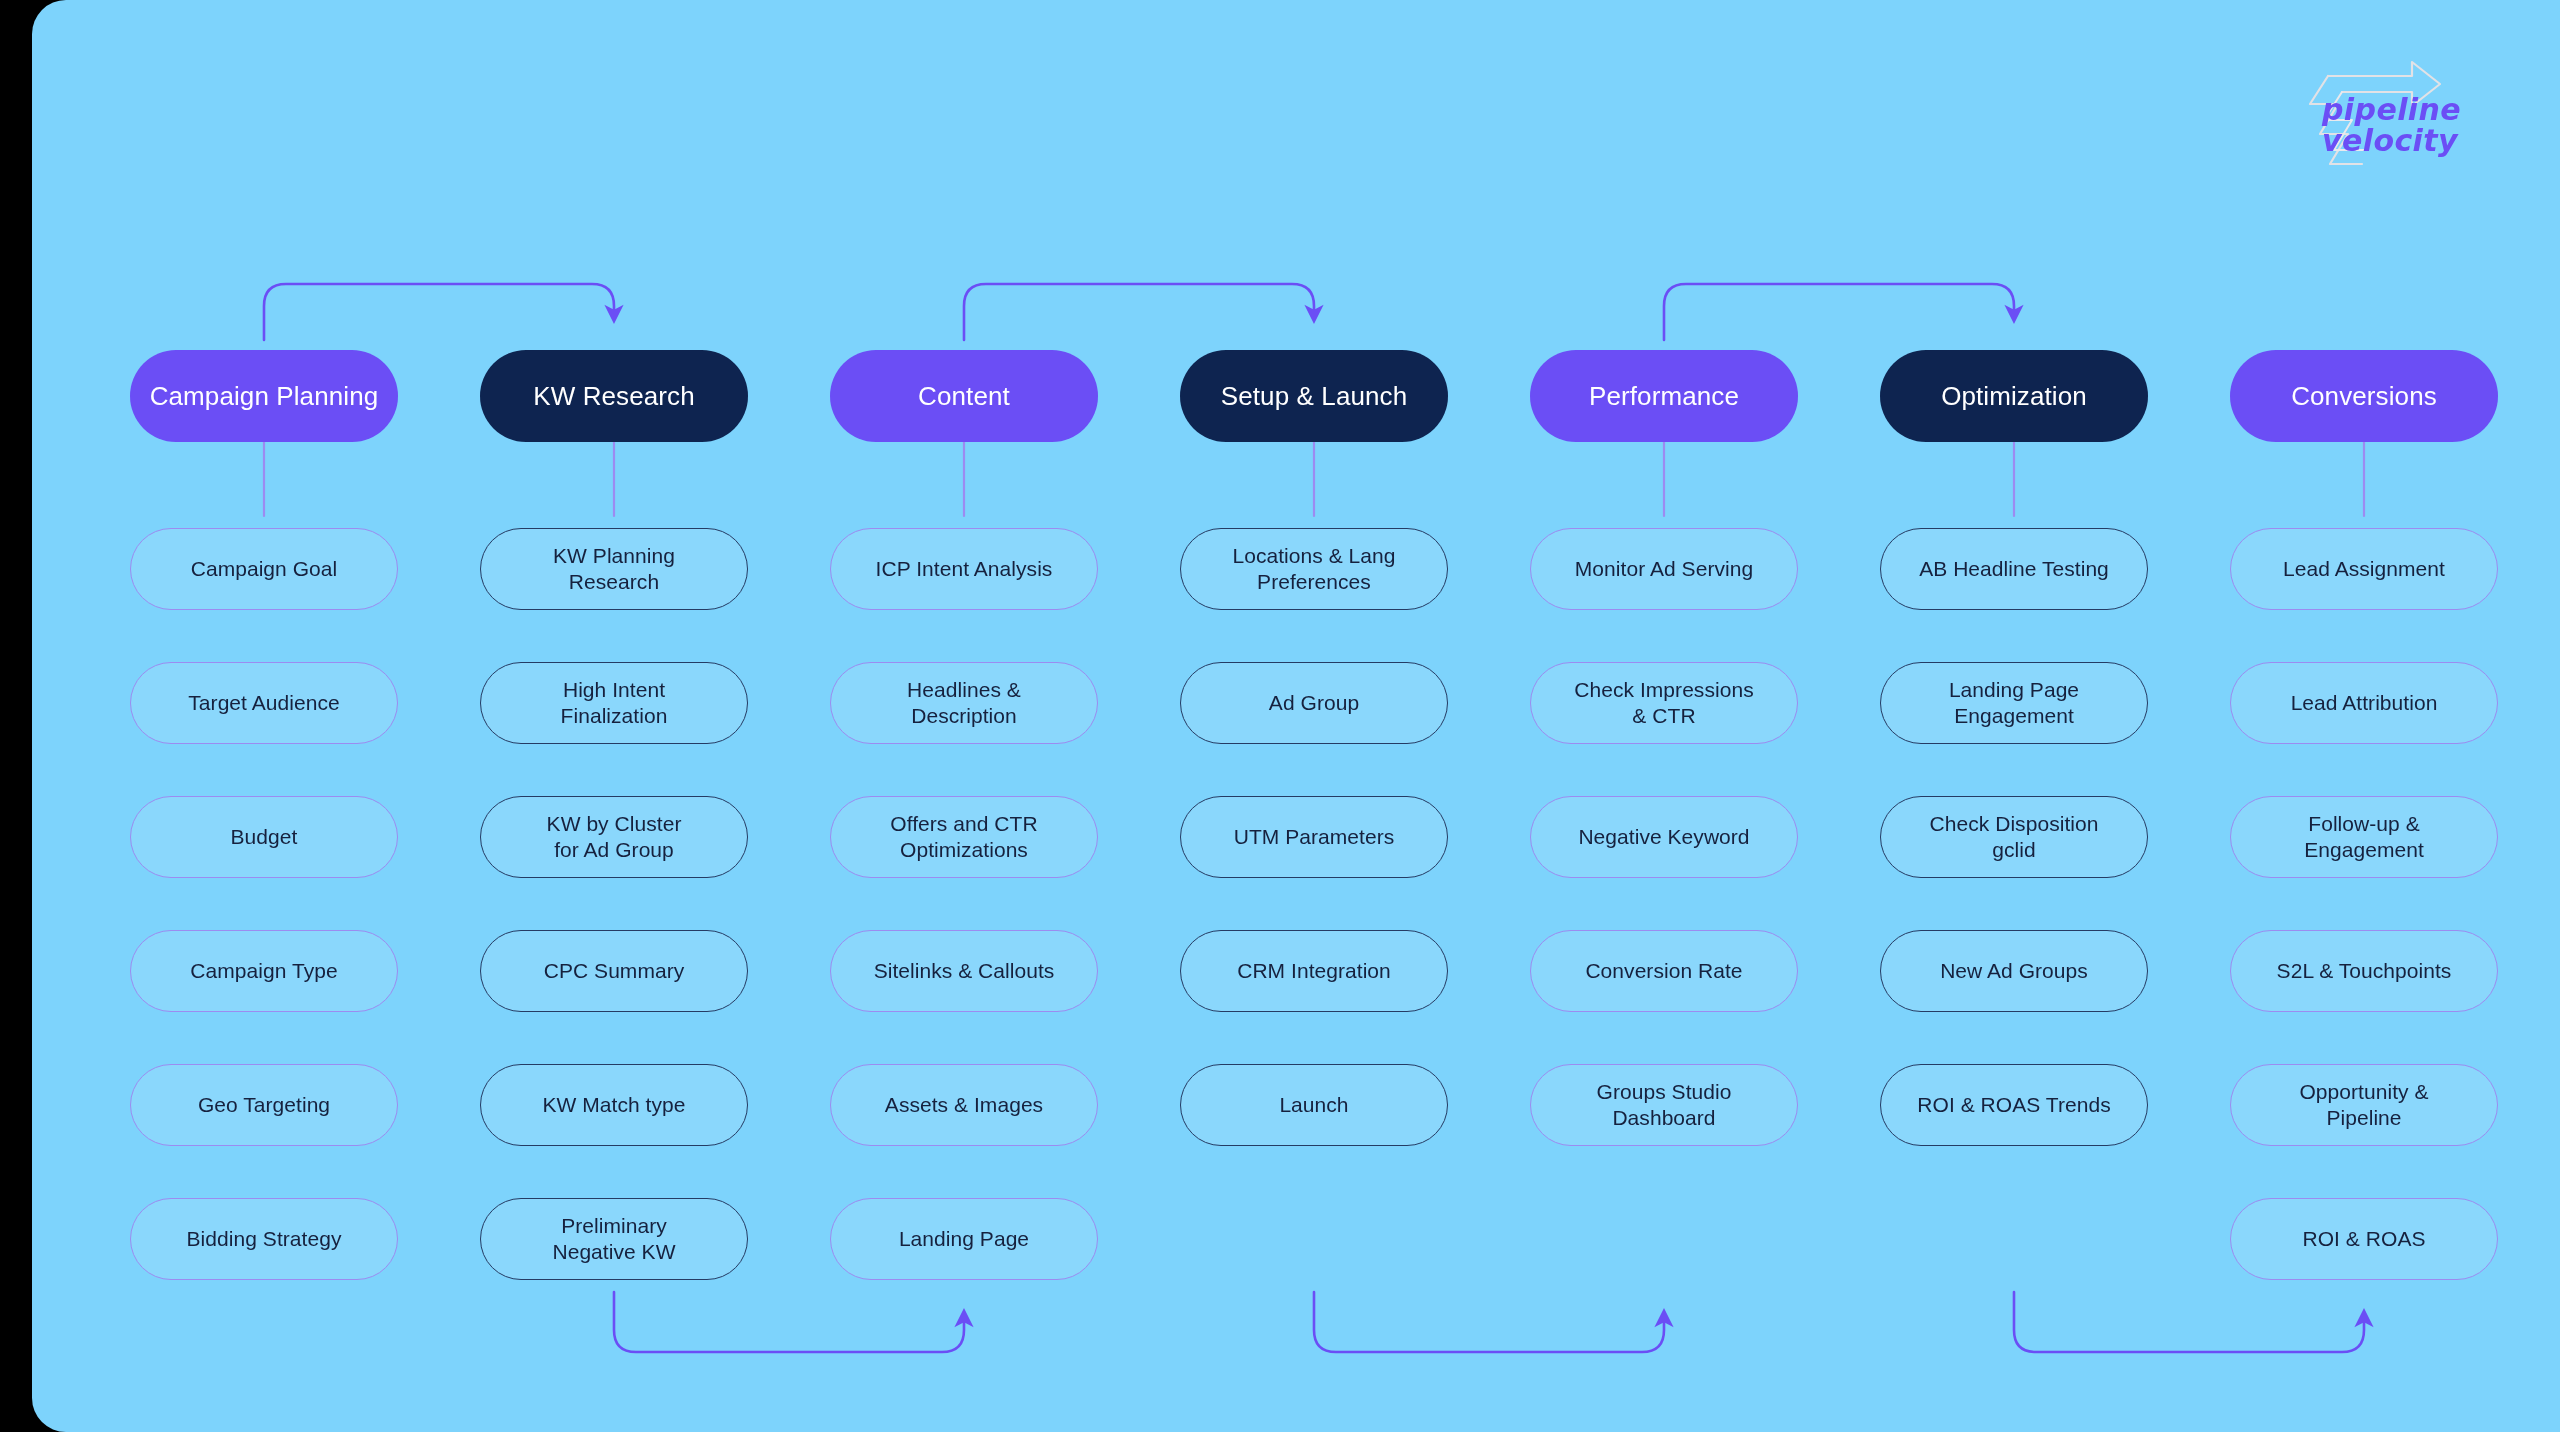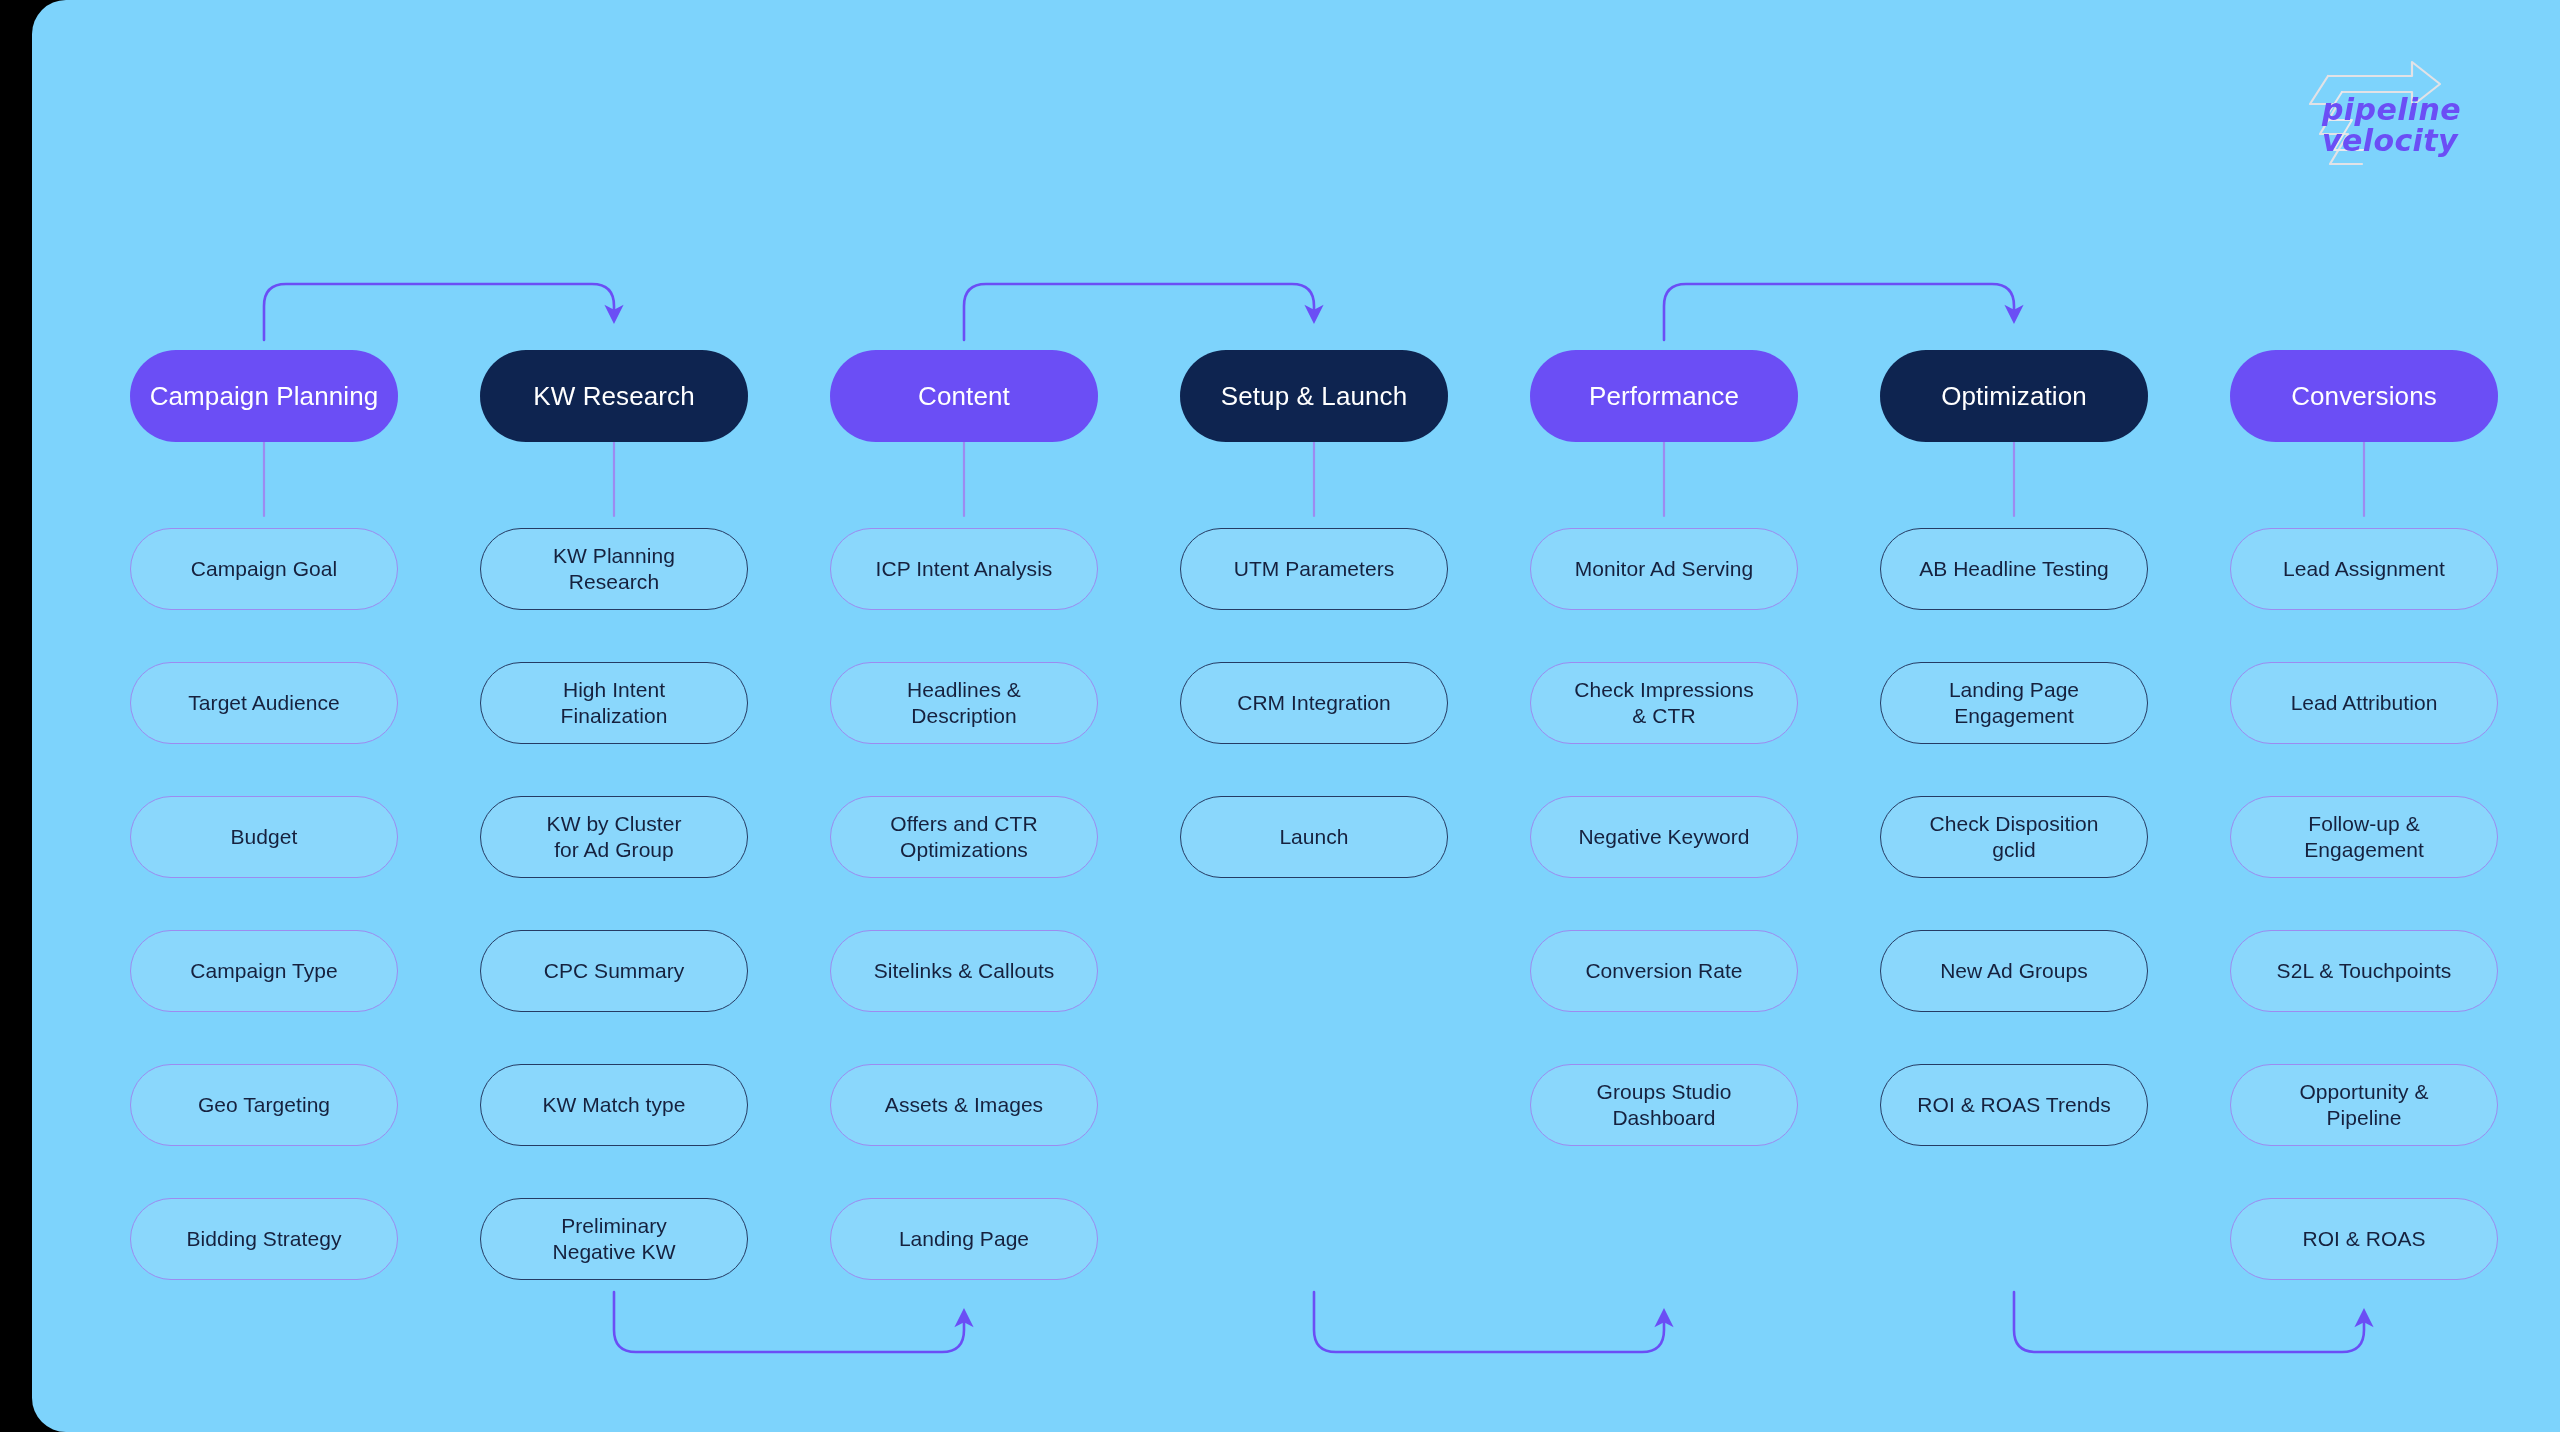--- a/index.html
+++ b/index.html
@@ -194,20 +194,23 @@
 Optimizations</div>
         <div class="item">Sitelinks &amp; Callouts</div>
         <div class="item">Assets &amp; Images</div>
         <div class="item">Landing Page</div>
       </div>
     </div>
 
     <div class="column" style="left:1148px">
       <div class="col-header theme-navy">Setup &amp; Launch</div>
       <div class="items theme-navy">
+        <div class="item">Locations &amp; Lang
+Preferences</div>
+        <div class="item">Ad Group</div>
         <div class="item">UTM Parameters</div>
         <div class="item">CRM Integration</div>
         <div class="item">Launch</div>
       </div>
     </div>
 
     <div class="column" style="left:1498px">
       <div class="col-header theme-purple">Performance</div>
       <div class="items">
         <div class="item">Monitor Ad Serving</div>

